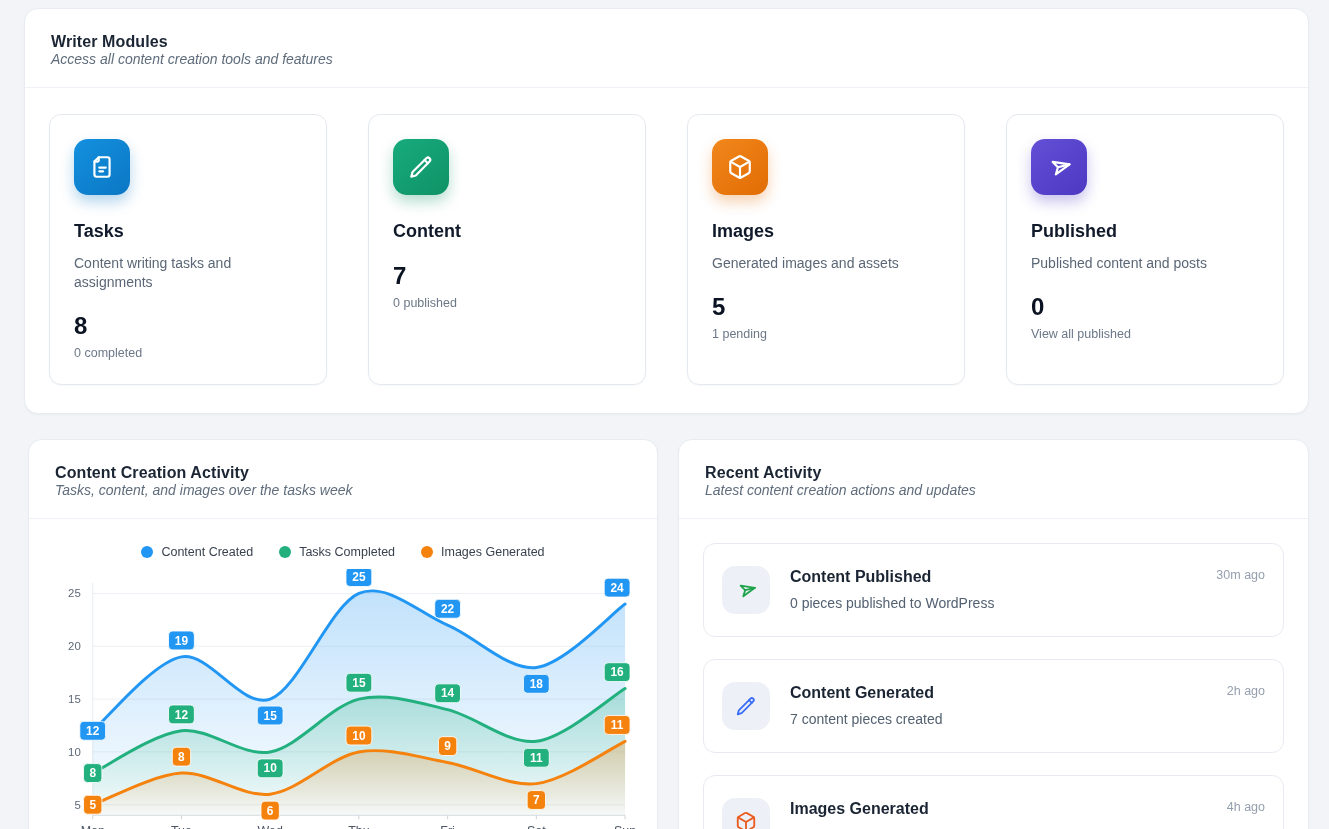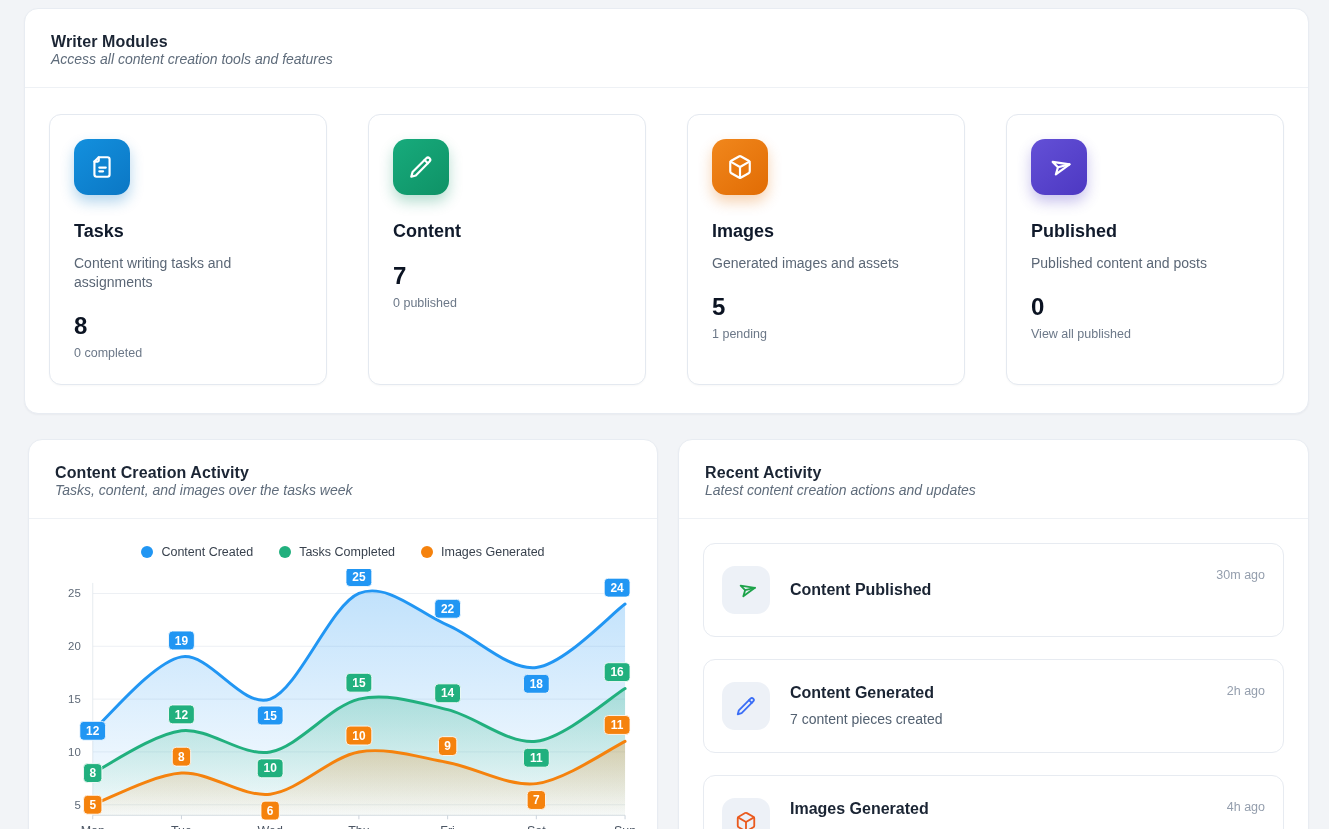--- a/index.html
+++ b/index.html
@@ -259,20 +259,21 @@
 
       <div class="activity-row">
         <div class="activity-icon" style="color: rgb(30, 163, 75);">
           <svg viewBox="0 0 24 24">
               <path d="m22 12-14.5-6 3.5 6-3.5 6Z" transform="rotate(-14 12 12)"></path>
               <path d="M22 12H11" transform="rotate(-14 12 12)"></path>
             </svg>
         </div>
         <div class="activity-main">
           <div class="activity-title">Content Published</div>
+          <div class="activity-desc">0 pieces published to WordPress</div>
         </div>
         <div class="activity-time">30m ago</div>
       </div>
 
       <div class="activity-row">
         <div class="activity-icon" style="color: rgb(59, 110, 246);">
           <svg viewBox="0 0 24 24">
               <path d="M3 21l1.2-4.3L16.9 4a2.1 2.1 0 0 1 3 3L7.2 19.8 3 21z"></path>
               <path d="M15.3 5.6l3 3"></path>
             </svg>

